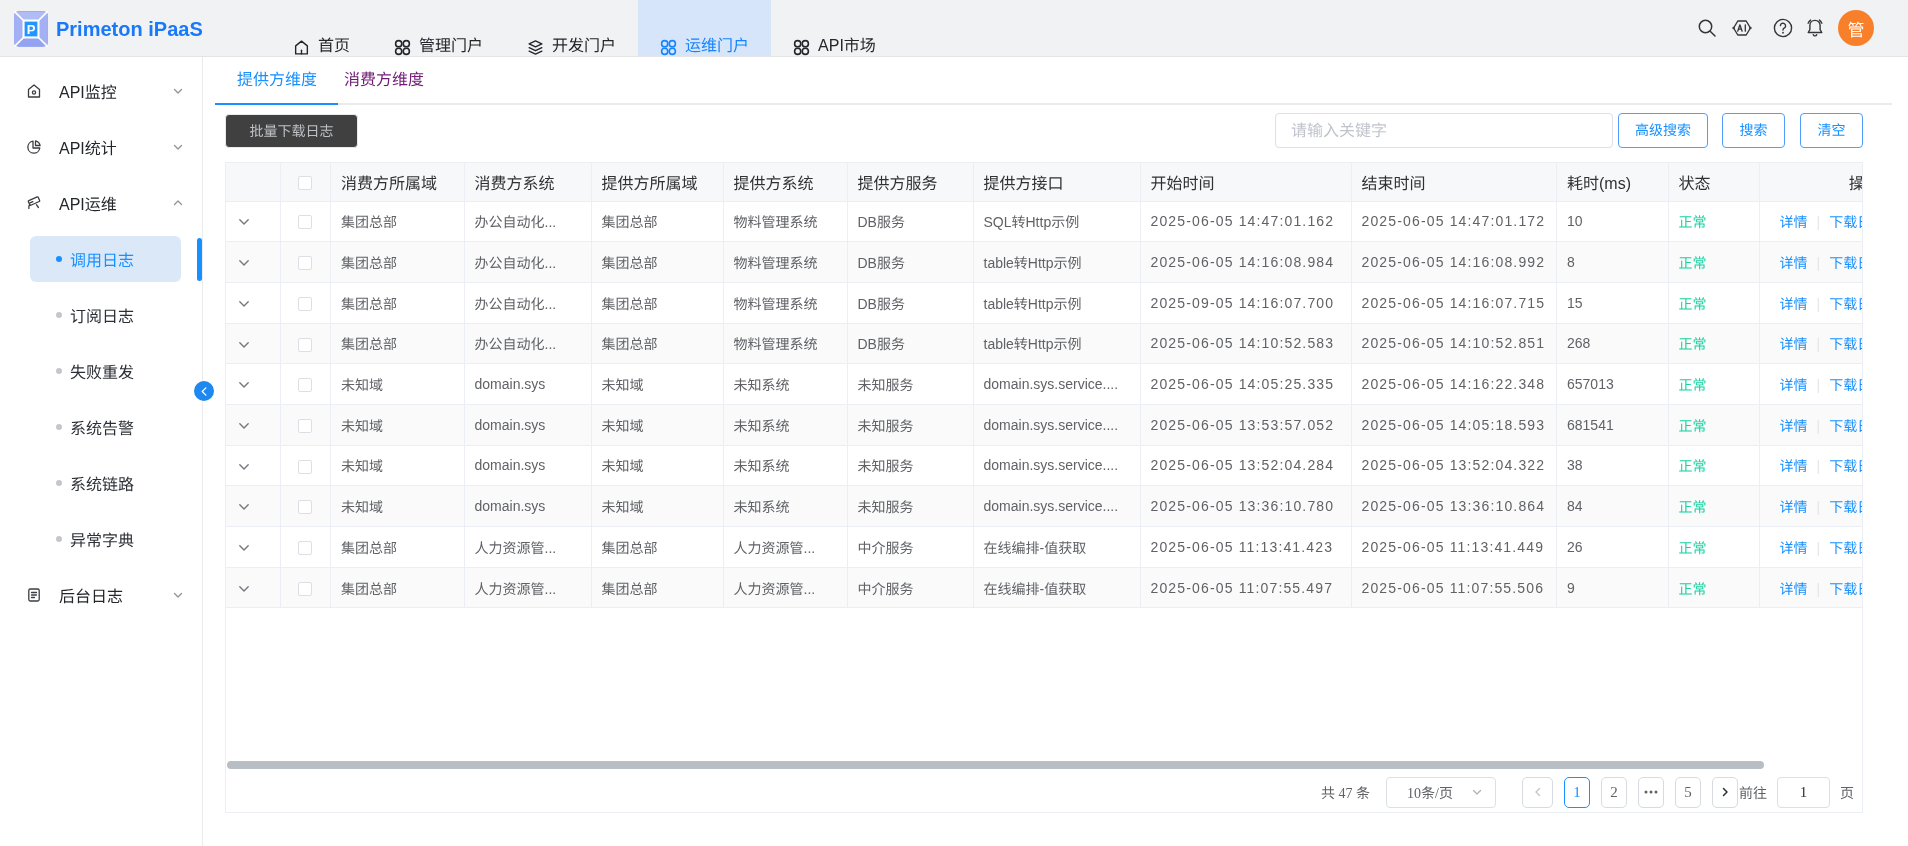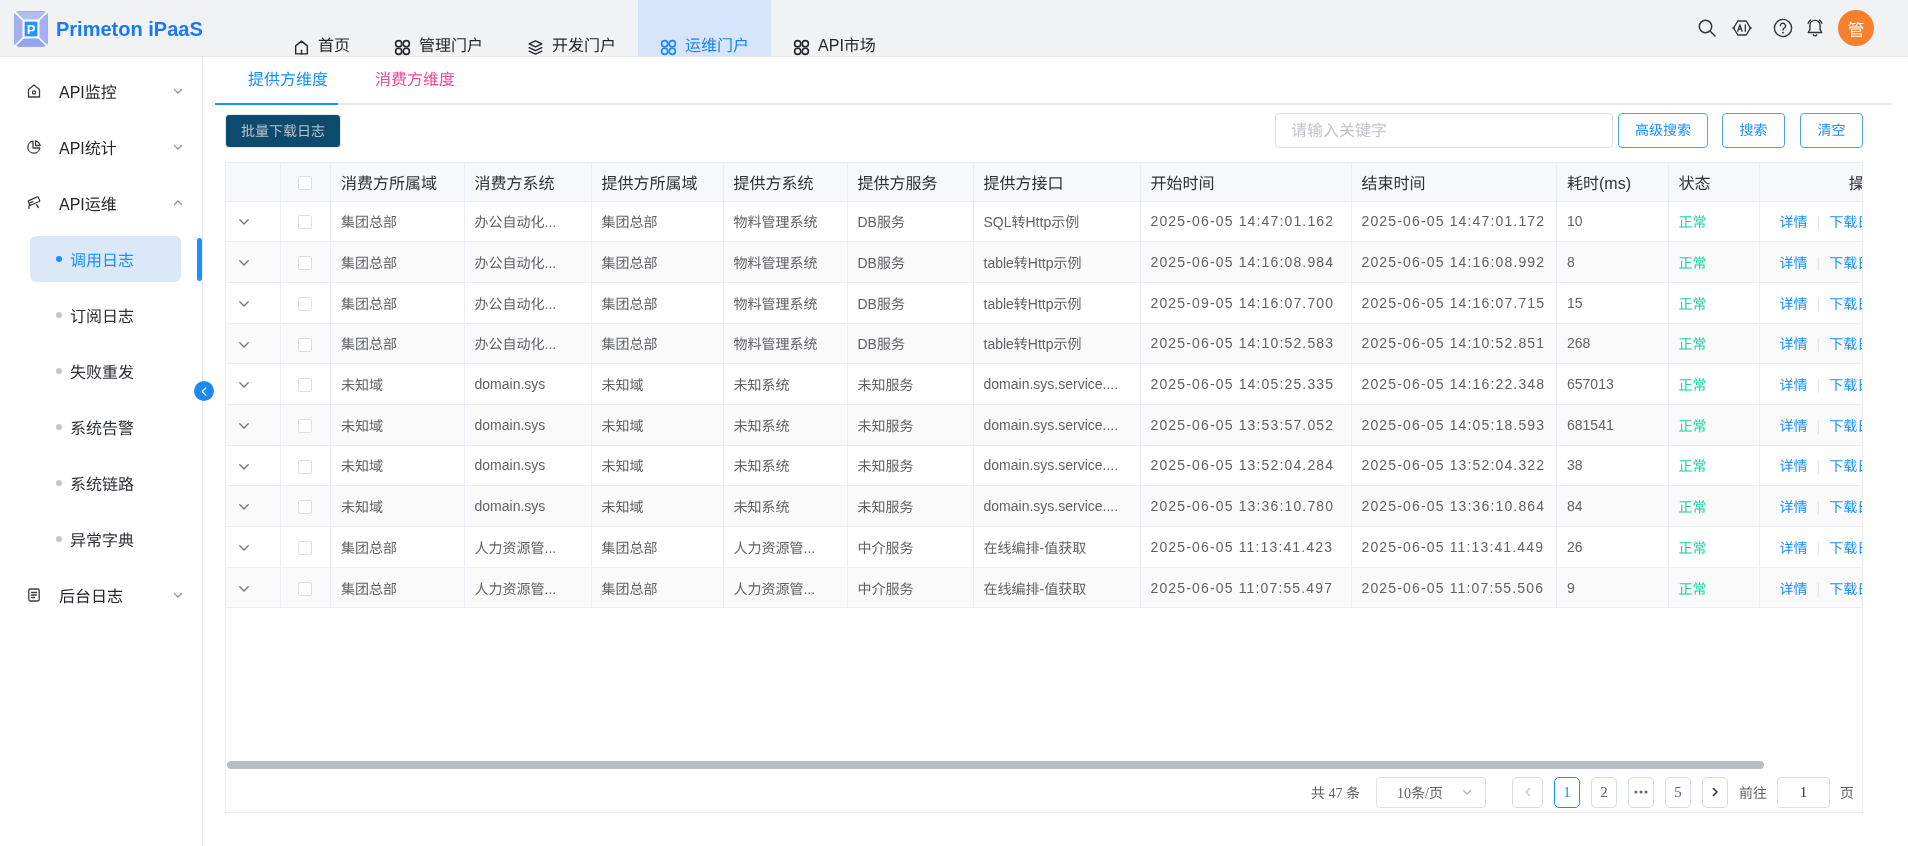--- a/index.html
+++ b/index.html
@@ -34,24 +34,24 @@
 .pill{position:absolute;left:30px;top:5px;width:151px;height:46px;background:#dbe8f8;border-radius:6px;
  display:flex;align-items:center;padding-left:26px;color:#1890ff;}
 .pill .dot{background:#1890ff;}
 .blue-bar{position:absolute;right:0px;top:7px;width:5px;height:43px;background:#1890ff;border-radius:3px;}
 .collapse-btn{position:absolute;left:194px;top:381px;width:20px;height:20px;border-radius:50%;
  background:#1d88f0;z-index:20;display:flex;align-items:center;justify-content:center;}
 
 .content{position:absolute;left:203px;top:57px;width:1705px;height:789px;background:#fff;}
 .tabs{position:absolute;left:12px;top:0;right:16px;height:48px;border-bottom:2px solid #e8eaed;}
 .tab{position:absolute;top:0;height:48px;line-height:46px;font-size:16px;}
-.tab1{left:33px;color:#1890ff;}
-.tab2{left:160px;color:#ec4899;font-weight:500;}
+.tab1{left:22px;color:#1890ff;}
+.tab2{left:129px;color:#701a75;font-weight:500;}
 .tab-line{position:absolute;left:0;bottom:-2px;width:123px;height:2.5px;background:#1890ff;}
-.btn-disabled{position:absolute;left:22px;top:57px;width:116px;height:34px;background:#0c4a6e;
+.btn-disabled{position:absolute;left:22px;top:57px;width:133px;height:34px;background:#404040;
  border:1px solid #e9eaec;border-radius:4px;color:#bdc0c5;font-size:14px;text-align:center;line-height:32px;}
 .search-input{position:absolute;left:1072px;top:56px;width:338px;height:35px;border:1px solid #dcdfe6;
  border-radius:4px;background:#fff;color:#c0c4cc;font-size:16px;line-height:33px;padding-left:15px;}
 .btn-blue{position:absolute;top:56px;height:35px;border:1px solid #529ffa;border-radius:4px;background:#fff;
  color:#1890ff;font-size:14px;text-align:center;line-height:33px;}
 
 .card{position:absolute;left:22px;top:105px;width:1638px;height:651px;border:1px solid #ebeef5;}
 .tablewrap{position:absolute;left:0;top:0;width:1636px;height:445px;overflow:hidden;}
 table{border-collapse:collapse;table-layout:fixed;width:1745px;font-size:14px;}
 th,td{border-right:1px solid #ebeef5;border-bottom:1px solid #ebeef5;padding:0 0 0 10px;text-align:left;
@@ -458,18 +458,18 @@
             <circle cx="7" cy="2" r="1.5" fill="#606266"></circle>
             <circle cx="12" cy="2" r="1.5" fill="#606266"></circle>
           </svg>
       </div>
       <div class="pbox">5</div>
       <div class="pbox" style="color:#303133;">
           <svg width="12" height="12" viewBox="0 0 12 12" fill="none" stroke="currentColor" stroke-width="1.5">
             <path d="M4.5 2.5 L8 6 L4.5 9.5" stroke-linecap="round" stroke-linejoin="round"></path>
           </svg>
         </div>
-      <span style="margin-left:11px;text-align:right;">前往</span>
+      <span style="margin-left:1px;text-align:right;">前往</span>
       <div class="pinput">1</div>
       <span>页</span>
     </div>
   </div>
 </div>
 
 </body></html>

